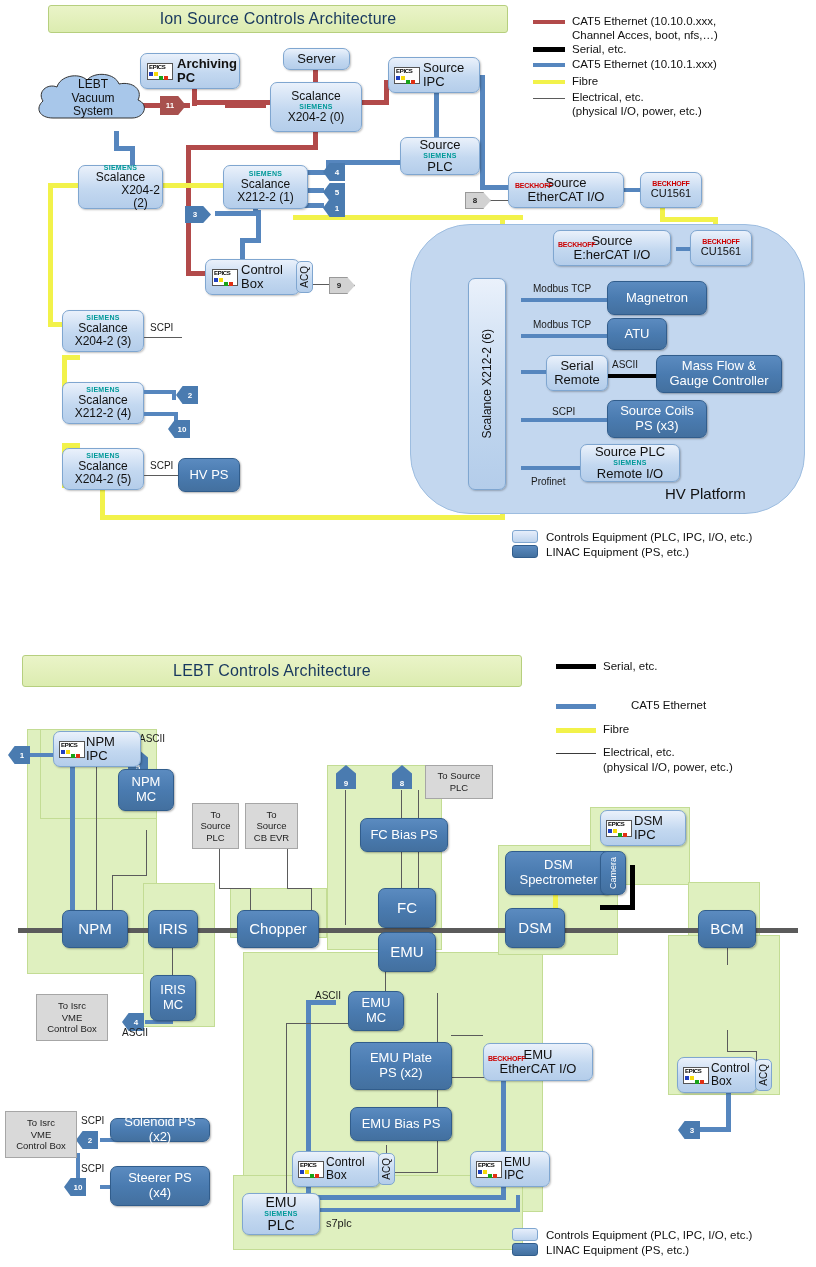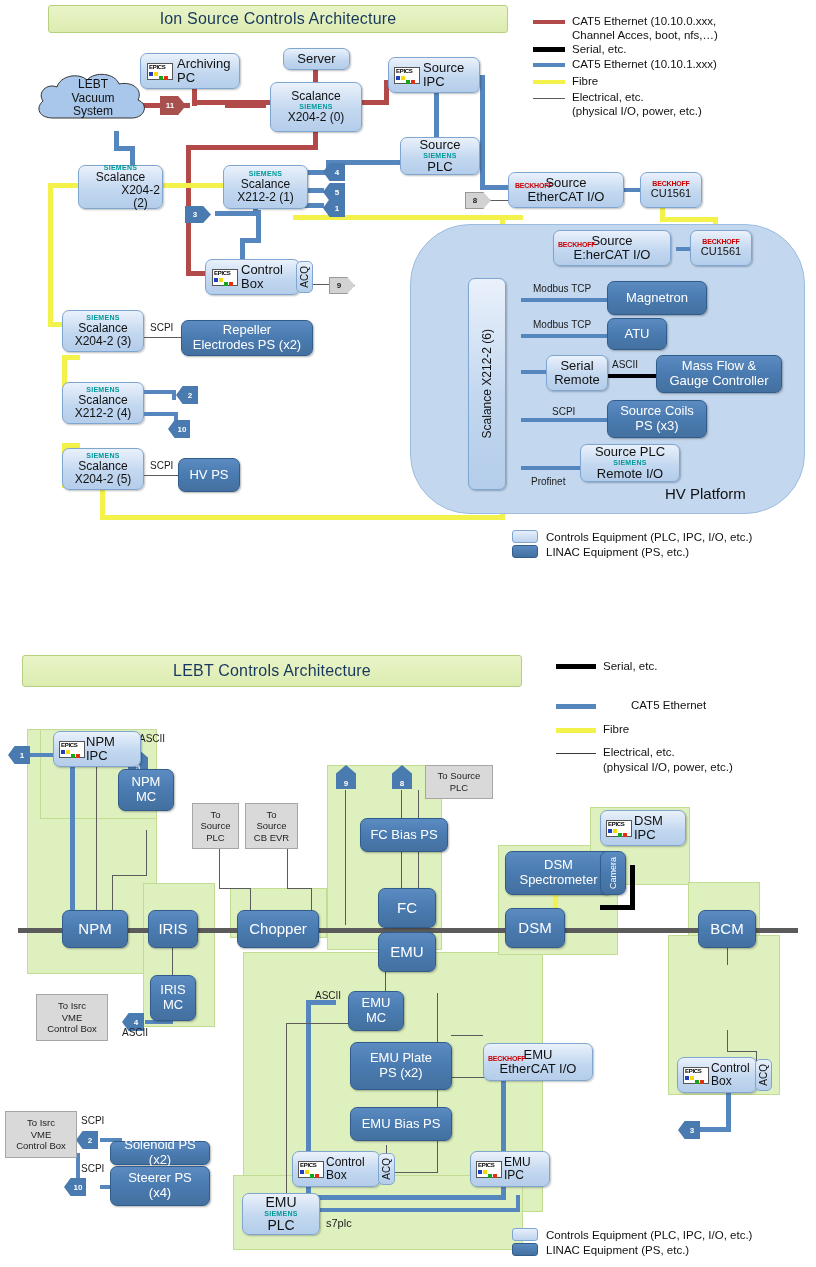--- a/index.html
+++ b/index.html
@@ -295,21 +295,21 @@
   <div class="chev chev-right-red" style="left:160px;top:96px;">11</div>
 
   <div class="abs ctrl-box" style="left:140px;top:53px;width:100px;height:36px;justify-content:flex-start;">
     <span class="epics" style="margin:0 4px 0 4px;">
       <span class="ep-t">EPICS</span>
           <i class="c1"></i>
           <i class="c2"></i>
           <i class="c3"></i>
           <i class="c4"></i>
     </span>
-    <span style="white-space:pre-line;font-size:13px;text-align:left;">Archiving
+    <span style="white-space:pre-line;font-size:13px;text-align:left;font-weight:bold;">Archiving
 PC</span>
   </div>
 
   <div class="abs ctrl-box" style="left:283px;top:48px;width:67px;height:22px;font-size:13px;">Server</div>
 
   <div class="abs ctrl-box" style="left:270px;top:82px;width:92px;height:50px;flex-direction:column;">
     <span style="font-size:12px;">Scalance</span>
     <span class="siemens">SIEMENS</span>
     <span style="font-size:12px;">X204-2 (0)</span>
   </div>
@@ -366,22 +366,20 @@
   <div class="line thin abs" style="left:313px;top:284px;width:18px;height:1px;"></div>
   <div class="chev chev-right-grey" style="left:329px;top:277px;border:1px solid #999;">9</div>
 
   <div class="abs ctrl-box" style="left:62px;top:310px;width:82px;height:42px;flex-direction:column;">
     <span class="siemens">SIEMENS</span>
     <span style="font-size:12px;">Scalance</span>
     <span style="font-size:12px;">X204-2 (3)</span>
   </div>
   <div class="lbl" style="left:150px;top:322px;">SCPI</div>
   <div class="line thin abs" style="left:144px;top:337px;width:38px;height:1px;"></div>
-  <div class="abs linac-box" style="left:181px;top:320px;width:132px;height:36px;white-space:pre-line;">Repeller
-Electrodes PS (x2)</div>
 
   <div class="abs ctrl-box" style="left:62px;top:382px;width:82px;height:42px;flex-direction:column;">
     <span class="siemens">SIEMENS</span>
     <span style="font-size:12px;">Scalance</span>
     <span style="font-size:12px;">X212-2 (4)</span>
   </div>
   <div class="line blue abs" style="left:144px;top:390px;width:32px;height:4px;"></div>
   <div class="line blue abs" style="left:172px;top:390px;width:4px;height:10px;"></div>
   <div class="chev chev-left" style="left:176px;top:386px;">2</div>
   <div class="line blue abs" style="left:144px;top:412px;width:34px;height:4px;"></div>
@@ -591,21 +589,21 @@
 MC</div>
 
   <div class="abs grey-box" style="left:36px;top:349px;width:72px;height:47px;white-space:pre-line;">To Isrc
 VME
 Control Box</div>
 
   <div class="abs grey-box" style="left:5px;top:466px;width:72px;height:47px;white-space:pre-line;">To Isrc
 VME
 Control Box</div>
   <div class="lbl" style="left:81px;top:470px;">SCPI</div>
-  <div class="abs linac-box" style="left:110px;top:496px;width:100px;height:24px;white-space:pre-line;border-radius:6px;">Solenoid PS
+  <div class="abs linac-box" style="left:110px;top:473px;width:100px;height:24px;white-space:pre-line;">Solenoid PS
 (x2)</div>
   <div class="lbl" style="left:81px;top:518px;">SCPI</div>
   <div class="abs linac-box" style="left:110px;top:521px;width:100px;height:40px;white-space:pre-line;">Steerer PS
 (x4)</div>
 
   <div class="abs grey-box" style="left:192px;top:158px;width:47px;height:46px;white-space:pre-line;">To
 Source
 PLC</div>
   <div class="abs grey-box" style="left:245px;top:158px;width:53px;height:46px;white-space:pre-line;">To
 Source

